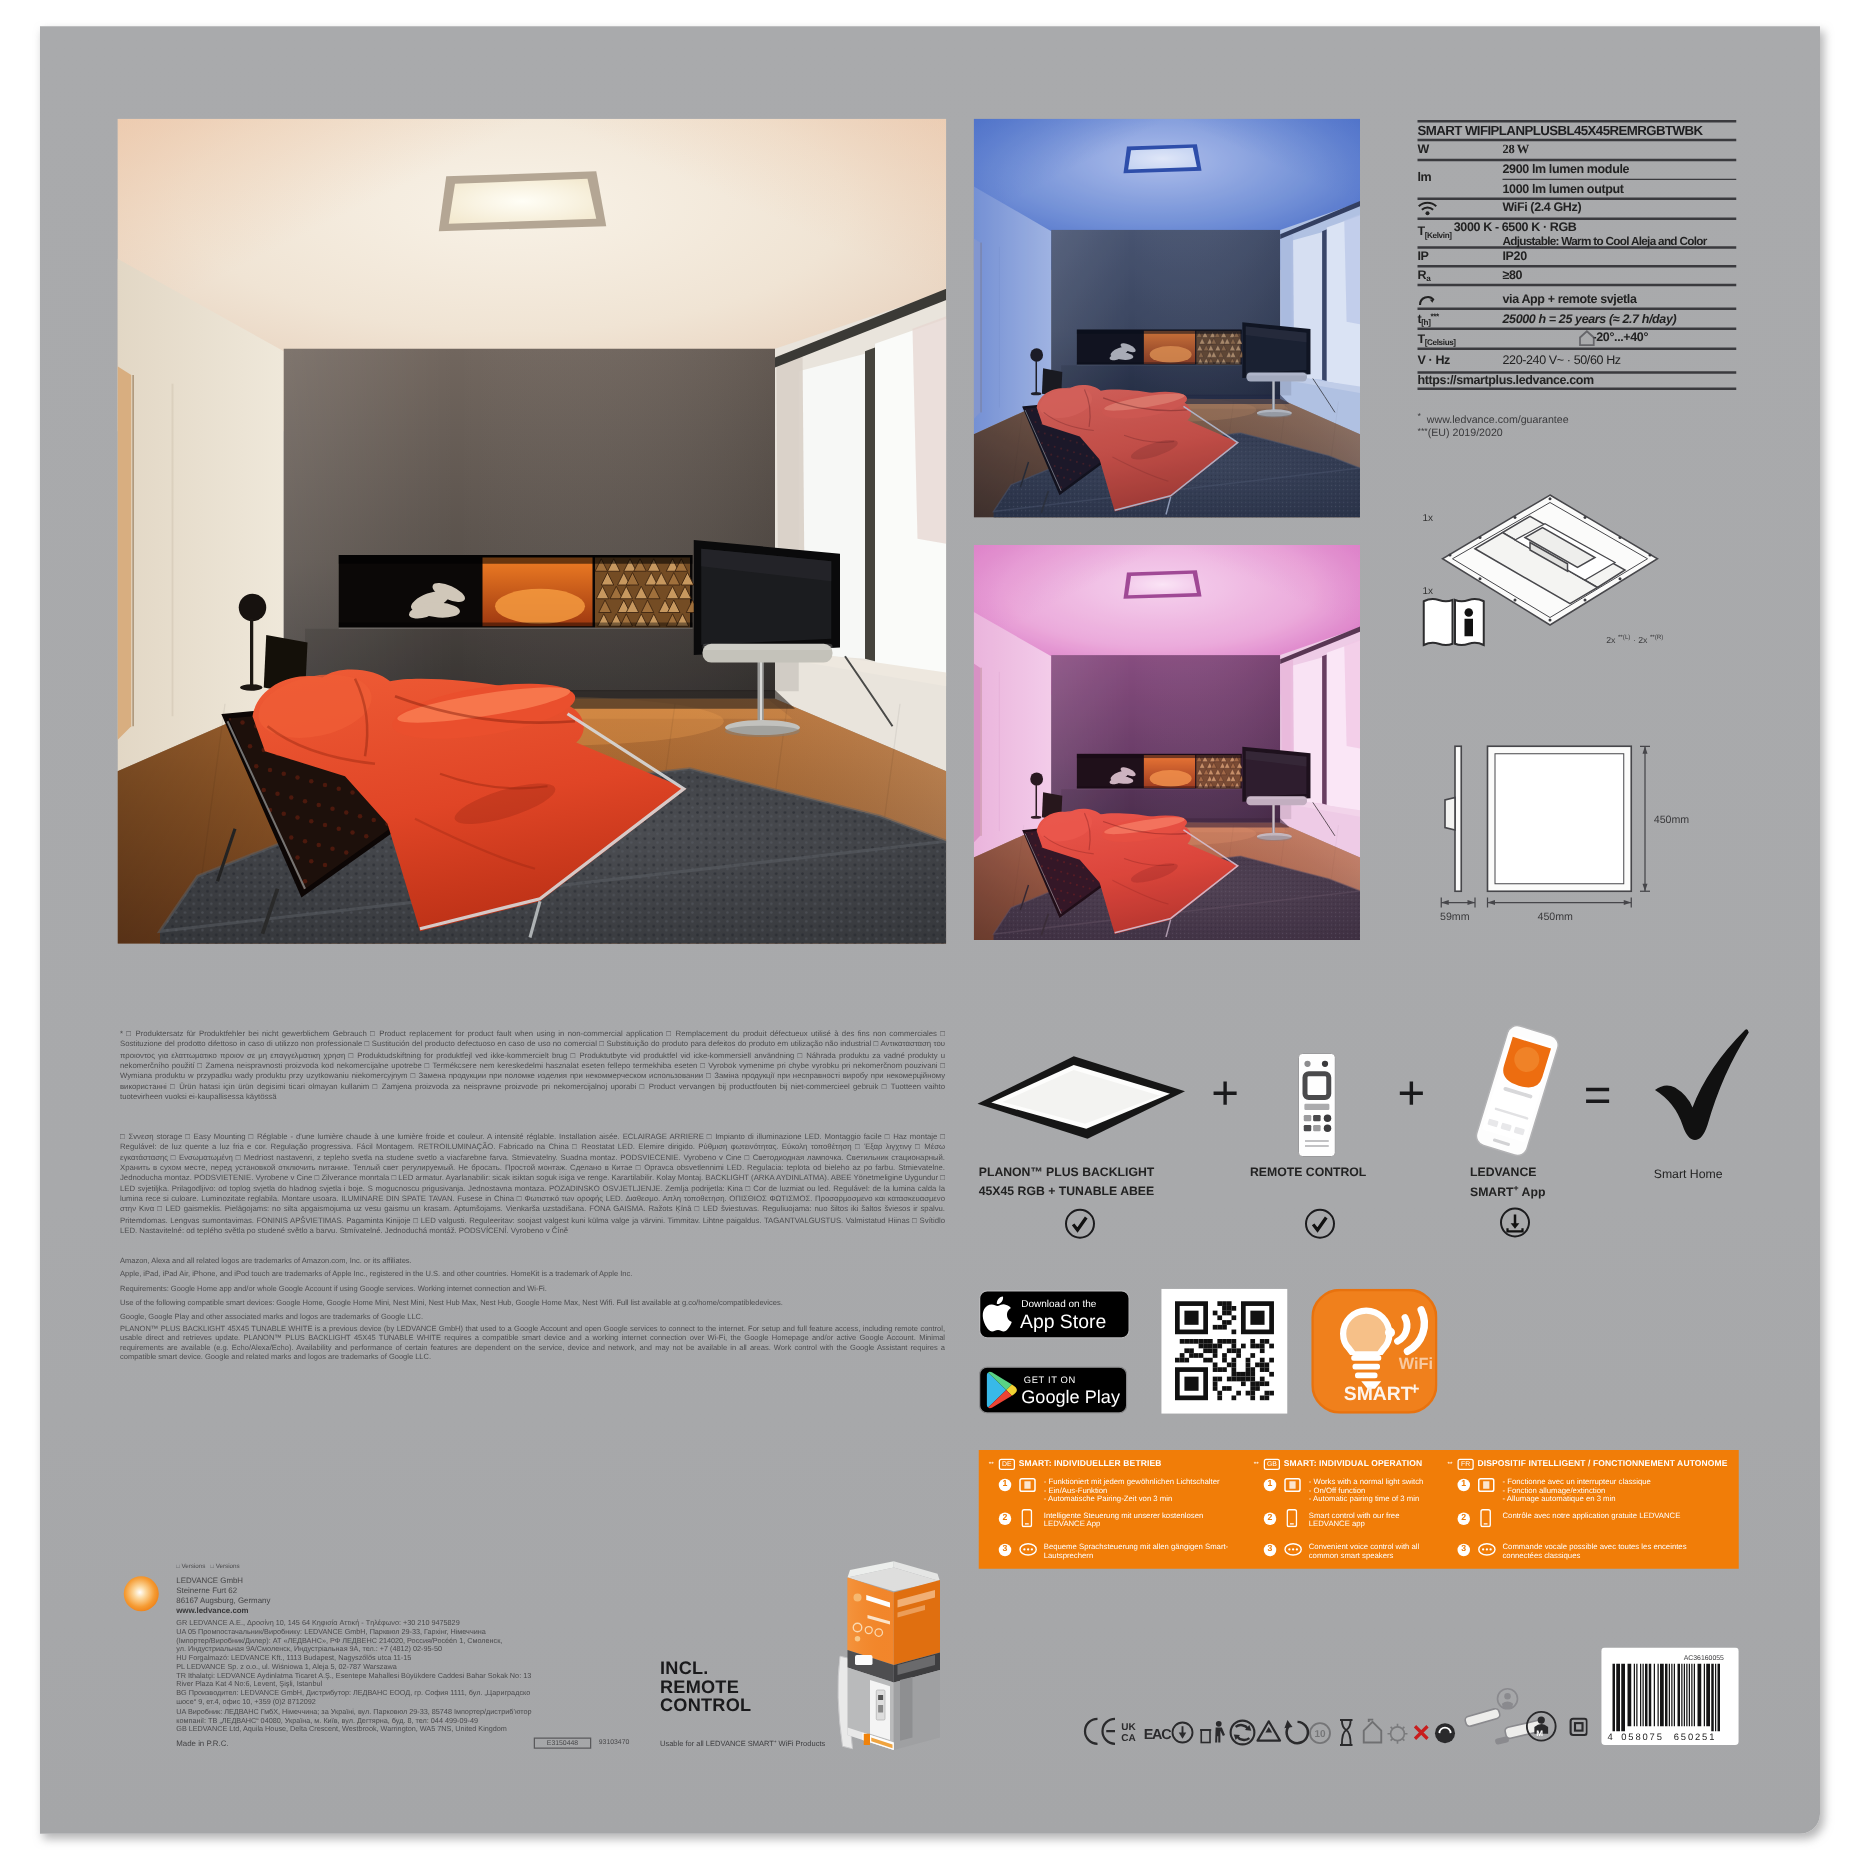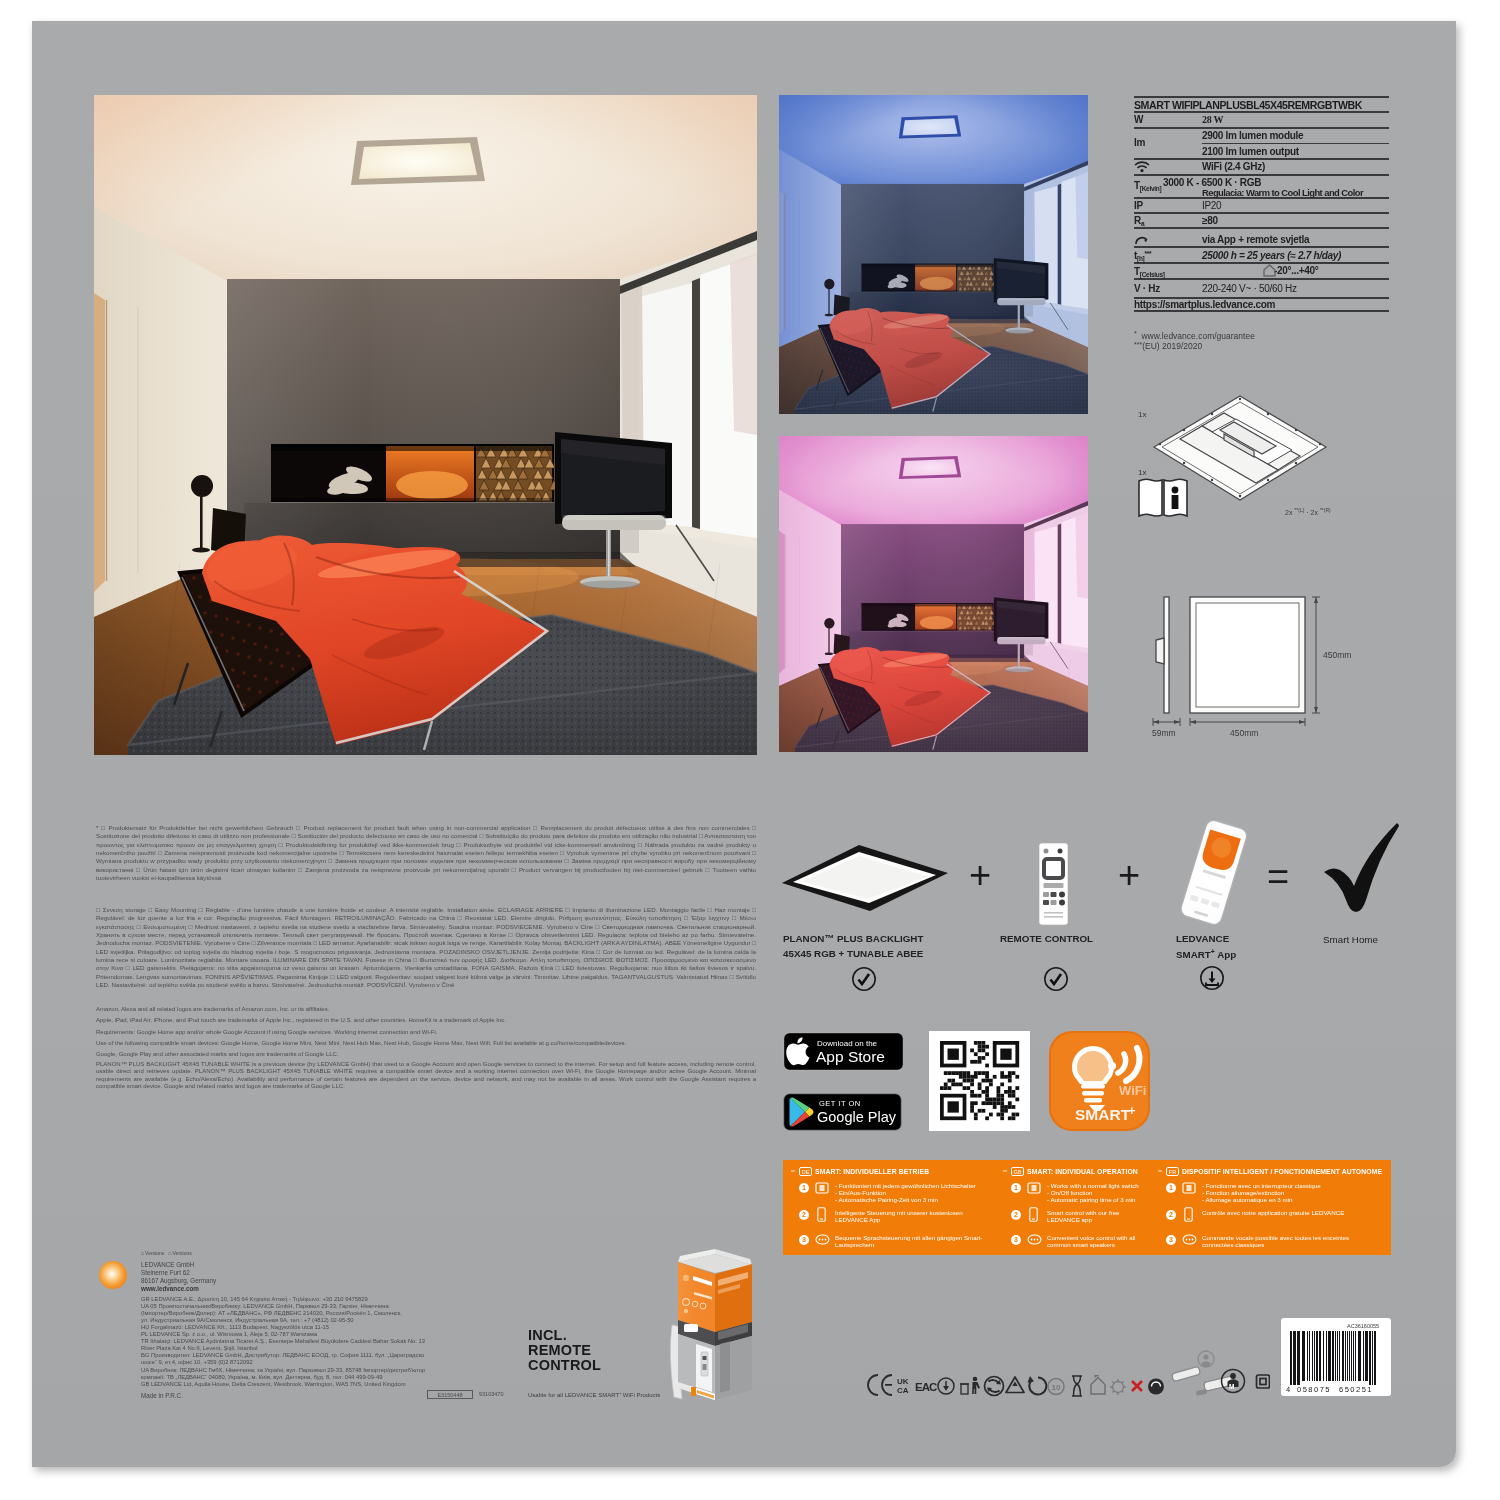--- a/index.html
+++ b/index.html
@@ -1010,34 +1010,34 @@
 <div class="ln" style="left:1134px;top:246px;width:255px;height:1.6px;"></div>
 <div class="ln" style="left:1134px;top:262px;width:255px;height:1.6px;"></div>
 <div class="ln" style="left:1134px;top:278px;width:255px;height:1.6px;"></div>
 <div class="ln" style="left:1134px;top:297px;width:255px;height:1.6px;"></div>
 <div class="ln" style="left:1134px;top:310px;width:255px;height:2.2px;"></div>
 <div class="abs" style="left:1134px;top:99px;font-size:10.6px;font-weight:700;color:#1e1e20;letter-spacing:-0.45px;">SMART WIFIPLANPLUSBL45X45REMRGBTWBK</div>
 <div class="abs" style="left:1134px;top:114px;font-size:10px;font-weight:700;color:#222;letter-spacing:-0.3px;">W</div>
 <div class="abs" style="left:1202px;top:114px;font-size:10px;font-weight:700;color:#222;letter-spacing:-0.3px;font-family:Liberation Serif, serif;">28 W</div>
 <div class="abs" style="left:1134px;top:137px;font-size:10px;font-weight:700;color:#222;letter-spacing:-0.3px;">lm</div>
 <div class="abs" style="left:1202px;top:130px;font-size:10px;font-weight:700;color:#222;letter-spacing:-0.3px;">2900 lm lumen module</div>
-<div class="abs" style="left:1202px;top:145.5px;font-size:10px;font-weight:700;color:#222;letter-spacing:-0.3px;">2100 lm lumen output</div>
+<div class="abs" style="left:1202px;top:145.5px;font-size:10px;font-weight:700;color:#222;letter-spacing:-0.3px;">1000 lm lumen output</div>
 <svg class="abs" style="left:1134px;top:161px" width="16" height="12" viewBox="0 0 16 12">
     <g stroke="#222" fill="none" stroke-width="1.6">
       <path d="M1,4 a10,10 0 0 1 14,0"></path>
       <path d="M3.5,6.8 a6.5,6.5 0 0 1 9,0"></path>
     </g>
     <circle cx="8" cy="9.6" r="1.6" fill="#222"></circle>
   </svg>
 <div class="abs" style="left:1202px;top:161px;font-size:10px;font-weight:700;color:#222;letter-spacing:-0.3px;">WiFi (2.4 GHz)</div>
 <div class="abs" style="left:1134px;top:180px;font-size:10px;font-weight:700;color:#222;letter-spacing:-0.3px;">T<span style="font-size:6.5px;vertical-align:-2px">[Kelvin]</span></div>
 <div class="abs" style="left:1163px;top:176.5px;font-size:10px;font-weight:700;color:#222;letter-spacing:-0.3px;">3000 K - 6500 K · RGB</div>
-<div class="abs" style="left:1202px;top:187px;font-size:9.4px;font-weight:700;color:#222;letter-spacing:-0.55px;">Regulacia: Warm to Cool Light and Color</div>
+<div class="abs" style="left:1202px;top:187px;font-size:9.4px;font-weight:700;color:#222;letter-spacing:-0.55px;">Adjustable: Warm to Cool Aleja and Color</div>
 <div class="abs" style="left:1134px;top:200px;font-size:10px;font-weight:700;color:#222;letter-spacing:-0.3px;">IP</div>
-<div class="abs" style="left:1202px;top:200px;font-size:10px;font-weight:400;color:#222;letter-spacing:-0.3px;">IP20</div>
+<div class="abs" style="left:1202px;top:200px;font-size:10px;font-weight:700;color:#222;letter-spacing:-0.3px;">IP20</div>
 <div class="abs" style="left:1134px;top:215px;font-size:10px;font-weight:700;color:#222;letter-spacing:-0.3px;">R<span style="font-size:6.5px;vertical-align:-2px">a</span></div>
 <div class="abs" style="left:1202px;top:215px;font-size:10px;font-weight:700;color:#222;letter-spacing:-0.3px;">≥80</div>
 <svg class="abs" style="left:1134px;top:233px" width="15" height="13" viewBox="0 0 15 13">
     <path d="M2,11 A6.2,6.2 0 0 1 13,7" stroke="#222" stroke-width="1.7" fill="none"></path>
     <path d="M13,7 l-3.2,-0.4 2.1,2.6 z" fill="#222"></path>
   </svg>
 <div class="abs" style="left:1202px;top:233.5px;font-size:10px;font-weight:700;color:#222;letter-spacing:-0.3px;">via App + remote svjetla</div>
 <div class="abs" style="left:1134px;top:250px;font-size:10px;font-weight:700;color:#222;letter-spacing:-0.3px;">t<span style="font-size:6.5px;vertical-align:-2px">[h]</span><span style="font-size:6.5px;vertical-align:3px">***</span></div>
 <div class="abs" style="left:1202px;top:250px;font-size:10px;font-weight:700;color:#222;letter-spacing:-0.3px;font-style:italic;">25000 h = 25 years (≈ 2.7 h/day)</div>
 <div class="abs" style="left:1134px;top:266px;font-size:10px;font-weight:700;color:#222;letter-spacing:-0.3px;">T<span style="font-size:6.5px;vertical-align:-2px">[Celsius]</span></div>

